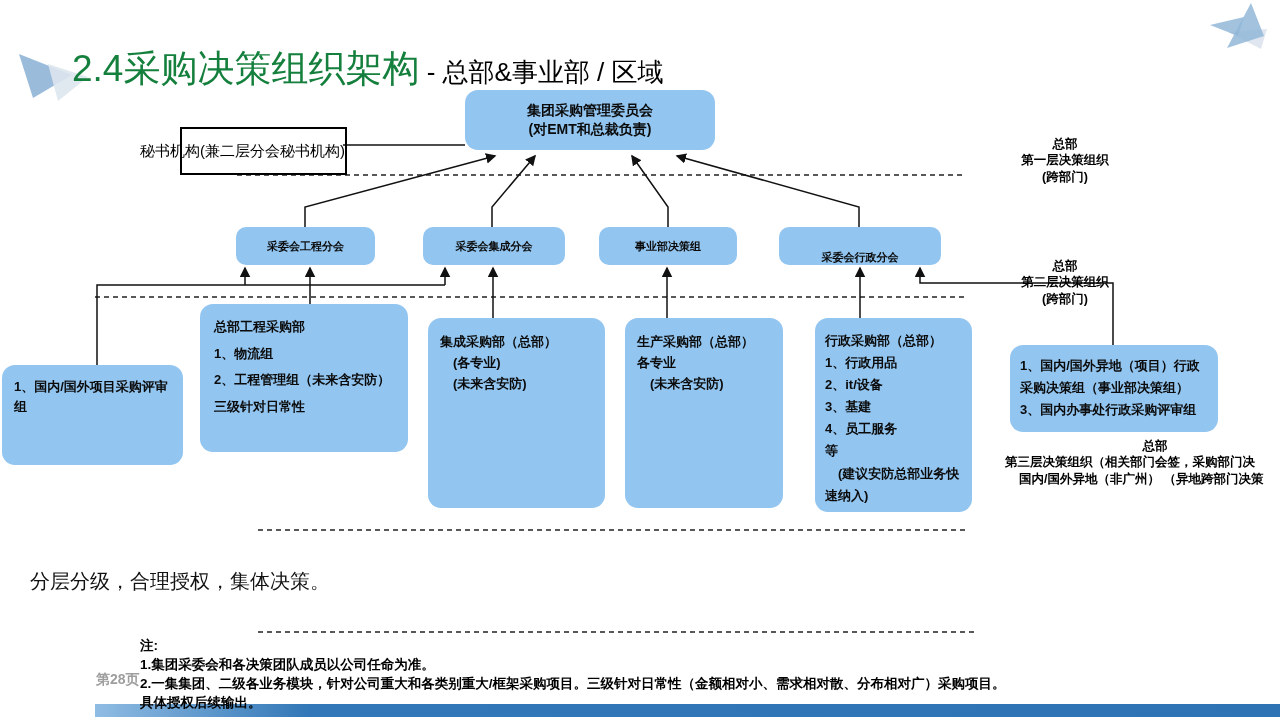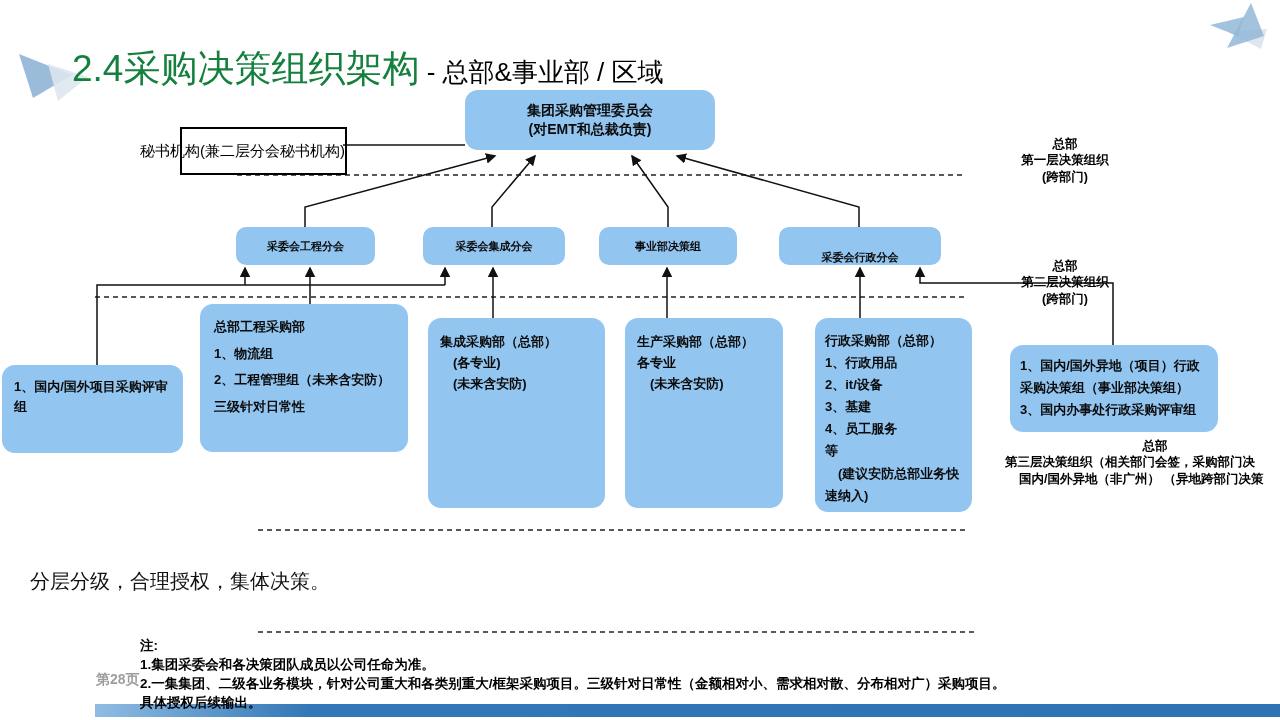--- a/index.html
+++ b/index.html
@@ -136,21 +136,21 @@
   <div class="bluebox committee" style="left:423px;width:142px;">
     <span>采委会集成分会</span>
   </div>
   <div class="bluebox committee" style="left:599px;width:138px;">
     <span>事业部决策组</span>
   </div>
   <div class="bluebox committee" style="left:779px;width:162px;align-items:flex-end;">
     <span>采委会行政分会</span>
   </div>
 
-  <div class="bluebox dept" style="left:2px;top:365px;width:181px;height:88px;padding:12px;line-height:1.55;">
+  <div class="bluebox dept" style="left:2px;top:365px;width:181px;height:100px;padding:12px;line-height:1.55;">
     <div>1、国内/国外项目采购评审组</div>
   </div>
 
   <div class="bluebox dept" style="left:200px;top:304px;width:208px;height:148px;padding:10px 14px;line-height:2.05;">
     <div>总部工程采购部</div>
     <div>1、物流组</div>
     <div>2、工程管理组（未来含安防）</div>
     <div>三级针对日常性</div>
   </div>
 

